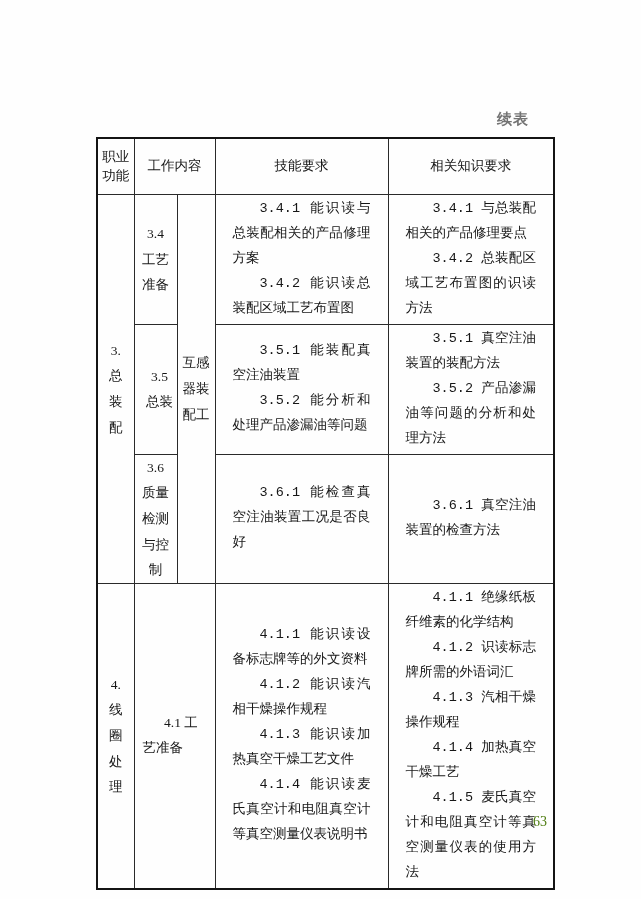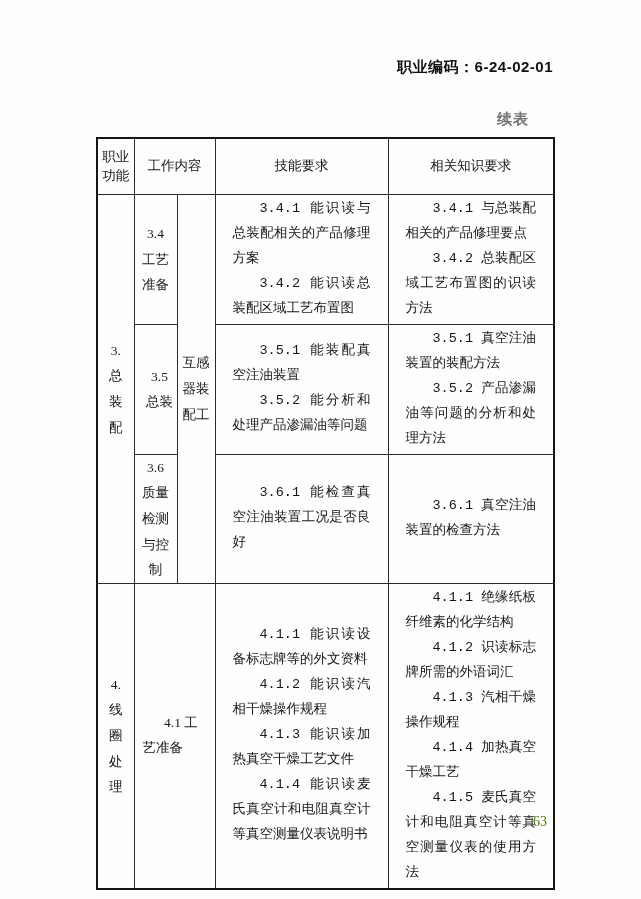--- a/index.html
+++ b/index.html
@@ -89,21 +89,20 @@
     top: 814px; right: 94px;
     font-size: 14px;
     color: #4d7c0f;
   }
 </style>
 </head>
 <body>
 
 <div class="page">
 
-  <div class="code-label">职业编码：6-24-02-01</div>
 
   <div class="continued-label">续表</div>
 
   <table class="doc-table">
     <colgroup>
       <col style="width:37px">
       <col style="width:43px">
       <col style="width:38px">
       <col style="width:173px">
       <col style="width:166px">

